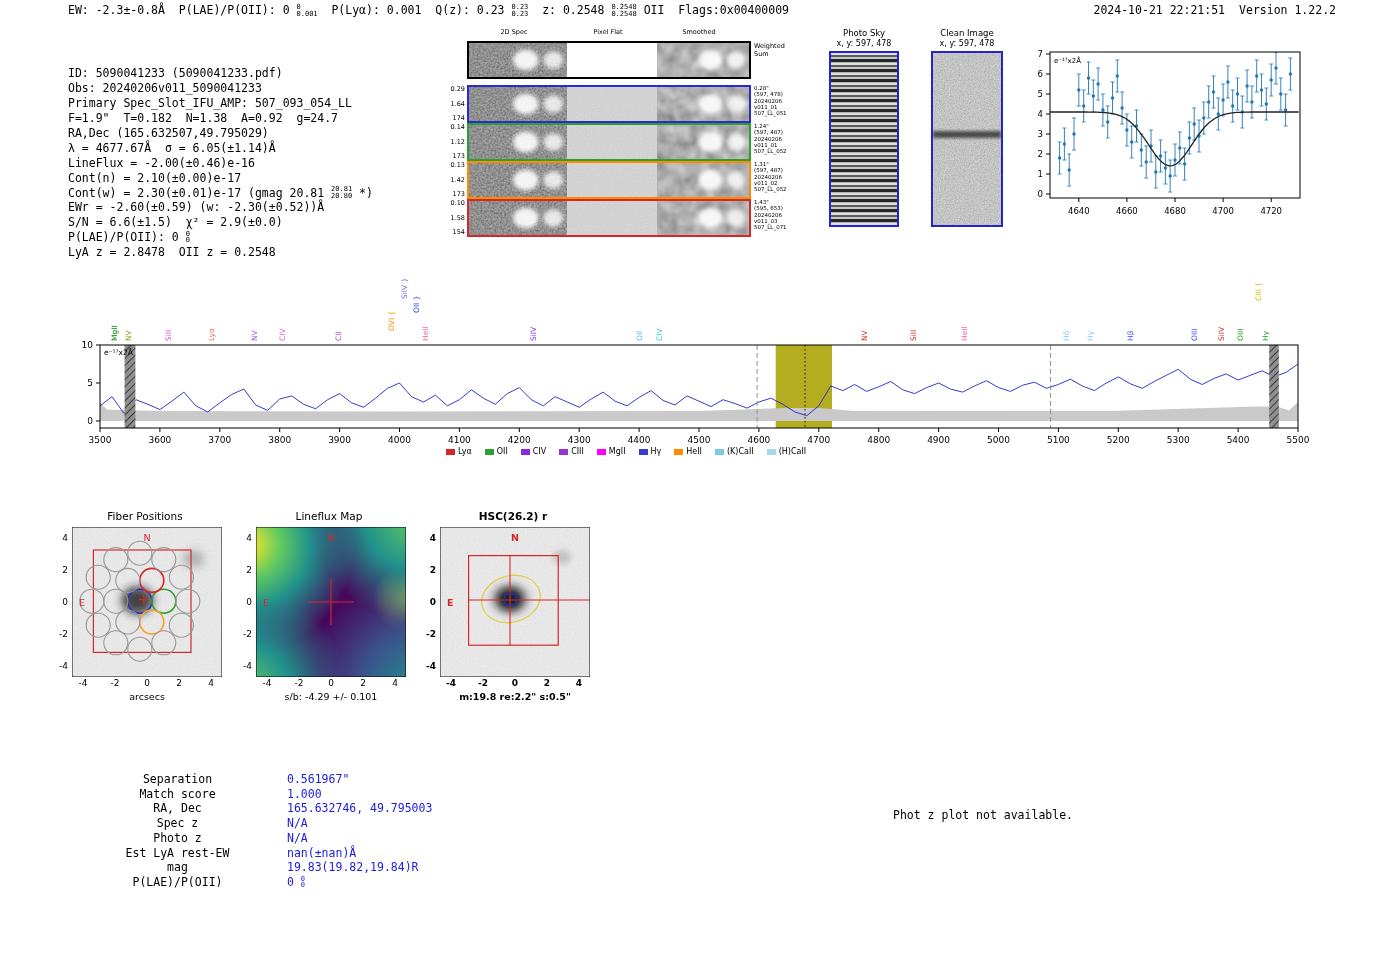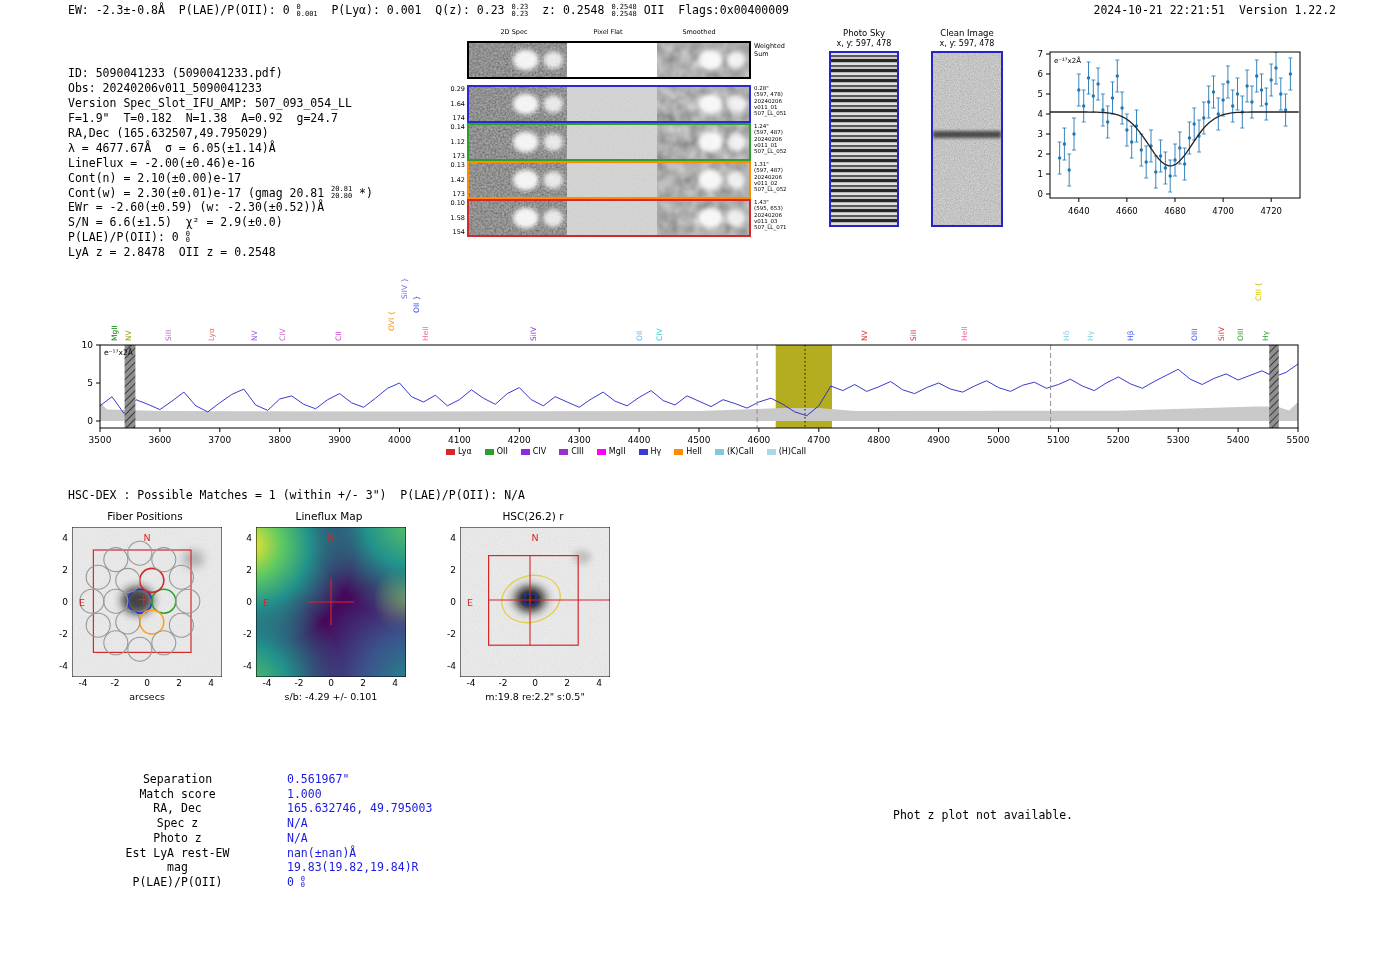--- a/index.html
+++ b/index.html
@@ -39,21 +39,21 @@
   #clean-img{margin:3px auto 0;width:68px;height:172px;border:2px solid #2424c8;background:#777;}
   #zoomplot{position:absolute;left:1016px;top:42px;}
   #mainplot{position:absolute;left:52px;top:268px;}
   #legend{position:absolute;left:446px;top:447px;display:flex;gap:13px;align-items:center;
           font-size:8px;font-family:"DejaVu Sans",sans-serif;}
   .lg-item{display:inline-flex;align-items:center;}
   .lg-swatch{display:inline-block;width:9px;height:6px;margin-right:3px;}
   #hsc-line{position:absolute;left:68px;top:488px;white-space:pre;}
   
   .cutout{position:absolute;top:510px;width:190px;font-family:"DejaVu Sans",sans-serif;}
-  #cut0{left:50px;} #cut1{left:234px;} #cut2{left:438px;}
+  #cut0{left:50px;} #cut1{left:234px;} #cut2{left:418px;font-weight:bold;}
   .cut-title{text-align:center;font-size:10.5px;height:17px;}
   .cut-body{display:flex;}
   .cut-yticks{position:relative;width:22px;font-size:9px;}
   .cut-yticks span{position:absolute;right:4px;}
   .cut-plot{position:relative;width:150px;height:150px;}
   .cut-plot svg{position:absolute;left:0;top:0;}
   .cut-xticks{position:relative;height:12px;margin-left:22px;width:150px;font-size:9px;}
   .cut-xticks span{position:absolute;transform:translateX(-50%);top:1px;}
   .cut-caption{margin-left:22px;width:150px;text-align:center;font-size:9.5px;margin-top:2px;white-space:pre;}
   .lineflux-bg{position:absolute;left:0;top:0;width:150px;height:150px;background-color:#46085c;
@@ -89,21 +89,21 @@
   <div id="topbar-right"><span>2024-10-21 22:21:51</span><span>Version 1.22.2</span></div>
 
   <div id="info-block">
       <div class="info-line">
         <span>ID: 5090041233 (5090041233.pdf)</span>
       </div>
       <div class="info-line">
         <span>Obs: 20240206v011_5090041233</span>
       </div>
       <div class="info-line">
-        <span>Version Spec_Slot_IFU_AMP: 507_093_054_LL</span>
+        <span>Primary Spec_Slot_IFU_AMP: 507_093_054_LL</span>
       </div>
       <div class="info-line">
         <span>F=1.9"  T=0.182  N=1.38  A=0.92  g=24.7</span>
       </div>
       <div class="info-line">
         <span>RA,Dec (165.632507,49.795029)</span>
       </div>
       <div class="info-line">
         <span>λ = 4677.67Å  σ = 6.05(±1.14)Å</span>
       </div>
@@ -880,21 +880,20 @@
       <span class="lg-item"><span class="lg-swatch" style="background: rgb(44, 160, 44);"></span><span>OII</span></span>
       <span class="lg-item"><span class="lg-swatch" style="background: rgb(138, 43, 226);"></span><span>CIV</span></span>
       <span class="lg-item"><span class="lg-swatch" style="background: rgb(153, 50, 204);"></span><span>CIII</span></span>
       <span class="lg-item"><span class="lg-swatch" style="background: rgb(255, 0, 255);"></span><span>MgII</span></span>
       <span class="lg-item"><span class="lg-swatch" style="background: rgb(58, 58, 208);"></span><span>Hγ</span></span>
       <span class="lg-item"><span class="lg-swatch" style="background: rgb(255, 140, 0);"></span><span>HeII</span></span>
       <span class="lg-item"><span class="lg-swatch" style="background: rgb(126, 200, 227);"></span><span>(K)CaII</span></span>
       <span class="lg-item"><span class="lg-swatch" style="background: rgb(168, 216, 234);"></span><span>(H)CaII</span></span>
     </div>
 
-  <div id="hsc-line">HSC-DEX : Possible Matches = 1 (within +/- 3")  P(LAE)/P(OII): N/A</div>
 
   <div class="cutout" id="cut0">
     <div class="cut-title">Fiber Positions</div>
     <div class="cut-body">
       <div class="cut-yticks">
           <span style="top: 6px;">4</span>
           <span style="top: 38px;">2</span>
           <span style="top: 70px;">0</span>
           <span style="top: 102px;">-2</span>
           <span style="top: 134px;">-4</span>

